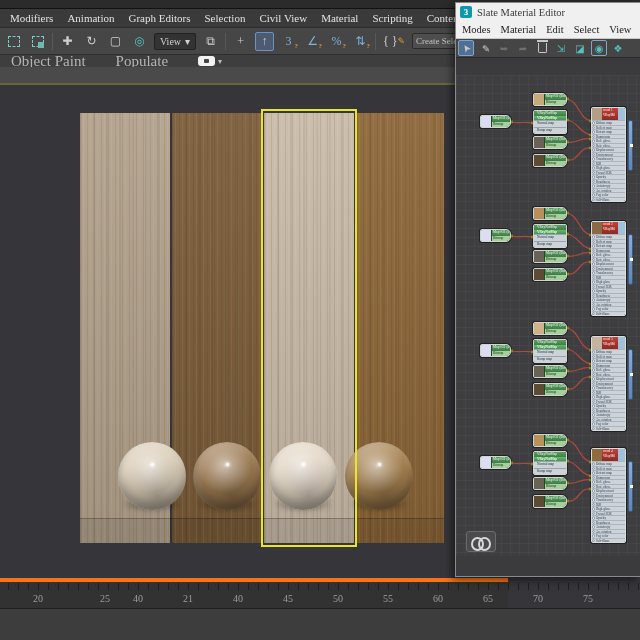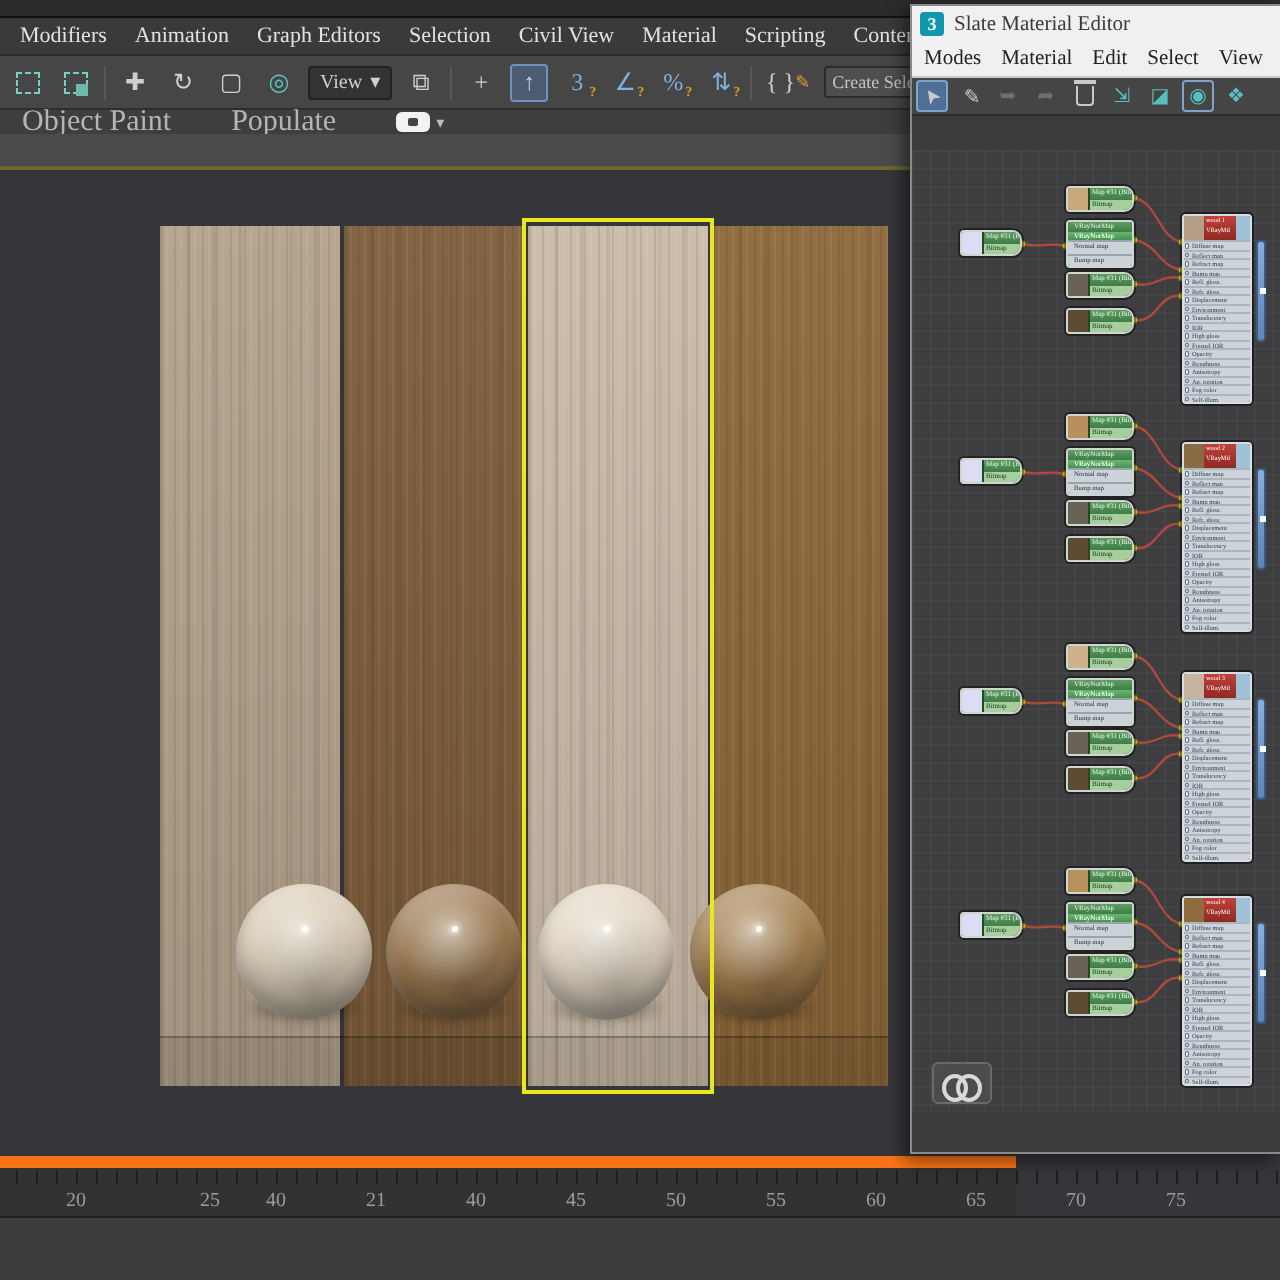--- a/index.html
+++ b/index.html
@@ -45,21 +45,21 @@
   .seamline{position:absolute;left:80px;top:433px;width:364px;height:1px;background:rgba(0,0,0,.30)}
   .bottomshade{position:absolute;left:80px;top:434px;width:364px;height:24px;background:rgba(0,0,0,.08)}
   .sphshadow{position:absolute;width:62px;height:16px;border-radius:50%;
      background:radial-gradient(ellipse at center, rgba(0,0,0,.55), rgba(0,0,0,0) 70%);filter:blur(2px)}
   .sphere{position:absolute;width:68px;height:68px;border-radius:50%;
      box-shadow:inset 0 -8px 10px rgba(0,0,0,.35), inset 4px 6px 8px rgba(255,255,255,.25)}
   .sphere::before{content:"";position:absolute;left:33px;top:21px;width:3px;height:3px;border-radius:50%;
      background:#fff;box-shadow:0 0 3px 1px rgba(255,255,255,.8)}
   .seloutline{position:absolute;border:2px solid #e9e71f}
   
-  #ruler{left:0;top:578px;width:508px;height:30px;background:#323232;border-top:6px solid #f97316}
+  #ruler{left:0;top:578px;width:508px;height:30px;background:#323232;border-top:4px solid #f97316}
   #ruler .ticks{position:absolute;left:0;top:1px;width:640px;height:7px;
      background-image:repeating-linear-gradient(90deg,#1f1f1f 0 1px,transparent 1px 10px);background-position:8px 0}
   .rlabel{position:absolute;top:11px;width:30px;text-align:center;color:#9c9c9c;font-size:10px}
   #statusbar{left:0;top:608px;width:640px;height:32px;background:#3d3d3d;border-top:1px solid #1f1f1f;color:#c8c8c8}
   
   #slate{left:455px;top:2px;width:185px;height:575px;background:#3b3b3d;border:1px solid #8a8a8a;
      border-right:none;box-shadow:-3px 3px 8px rgba(0,0,0,.5)}
   .wtitle{position:absolute;left:0;top:0;width:100%;height:18px;background:#f0f0f0;display:flex;
      align-items:center;gap:5px;padding:0 4px;color:#3a3a3a;font-size:10.5px}
   .logo3{width:12px;height:12px;background:#0f97ab;color:#fff;font-size:9px;font-weight:bold;border-radius:2px;

